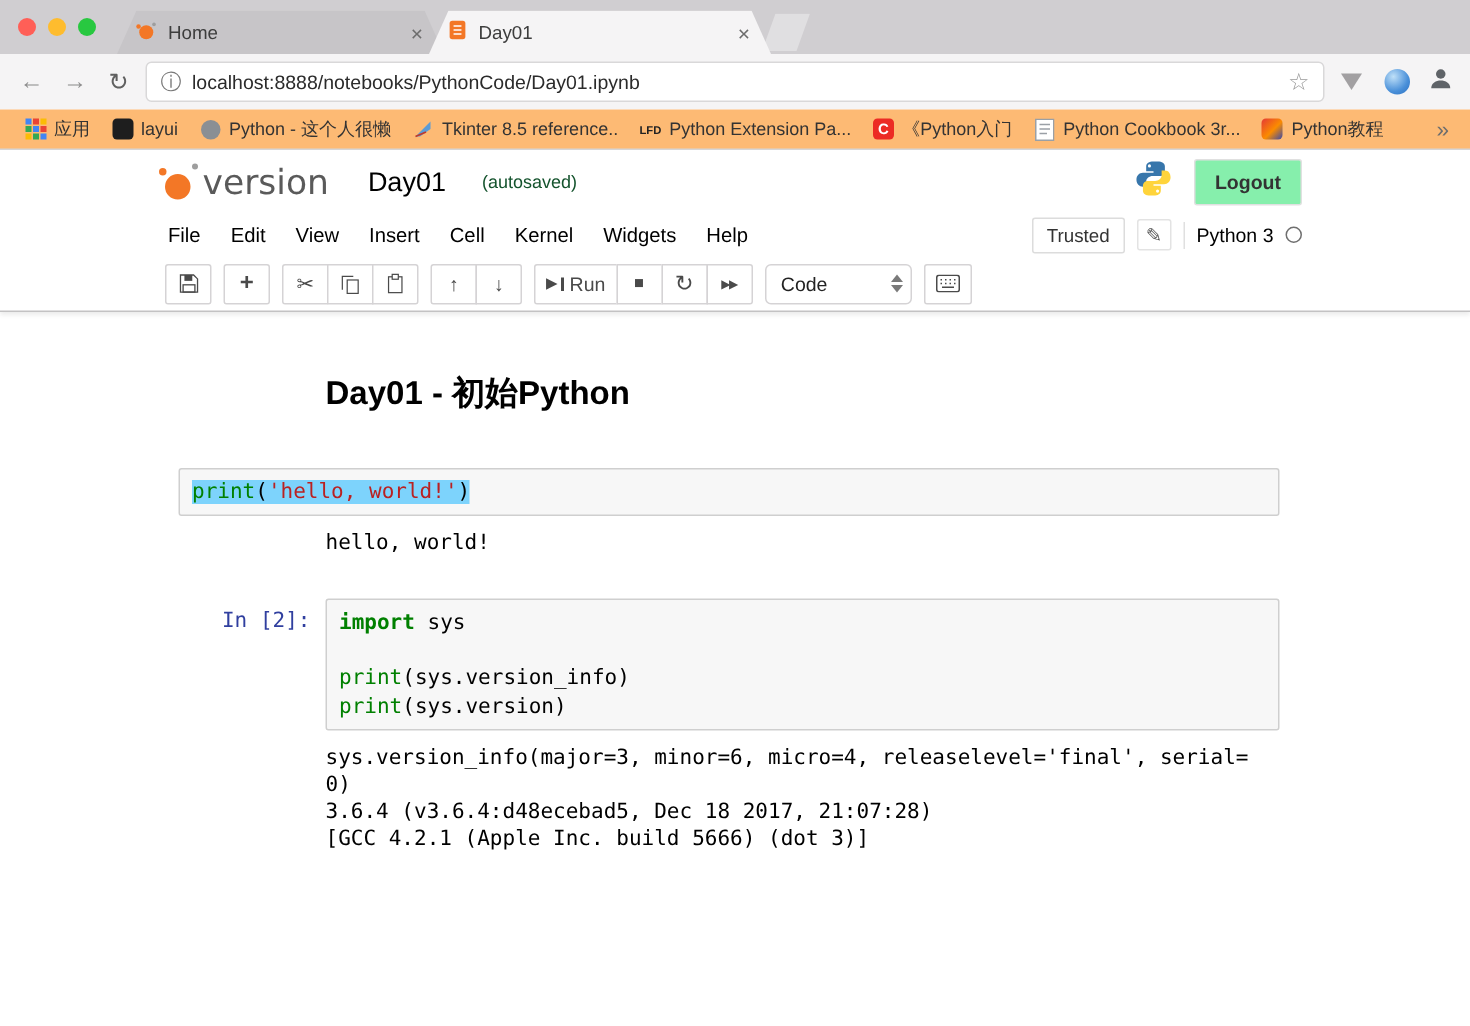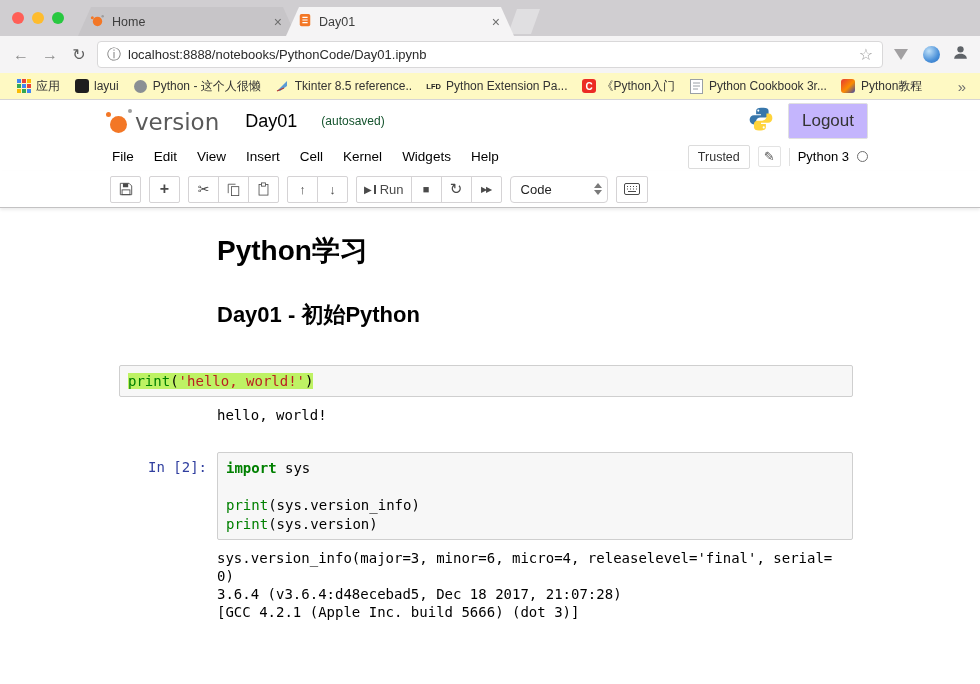--- a/index.html
+++ b/index.html
@@ -26,21 +26,21 @@
   .nav-glyph.reload { color: #606060; }
   .omnibox { flex: 1; height: 27px; background: #fff; border: 1px solid #d9d8d9; border-radius: 4px;
              display: flex; align-items: center; padding: 0 9px; gap: 7px; }
   .info-glyph { color: #797979; font-size: 14px; }
   .url-text { flex: 1; font-size: 13px; color: #2b2b2b; white-space: nowrap; overflow: hidden; }
   .star-glyph { color: #9a9a9a; font-size: 16px; }
   .tri-icon { width: 0; height: 0; border-left: 7px solid transparent; border-right: 7px solid transparent; border-top: 11px solid #a2a0a2; margin: 0 4px; }
   .globe-icon { width: 17px; height: 17px; border-radius: 50%; background: radial-gradient(circle at 35% 30%, #bfe0f8, #4a90d9 60%, #2a6fc0); margin: 0 4px; }
 
   
-  .bookmarks { height: 27px; background: #fef9c3; border-bottom: 1px solid #d6d5d6; display: flex; align-items: center; padding: 0 10px; gap: 2px; }
+  .bookmarks { height: 27px; background: #fdba74; border-bottom: 1px solid #d6d5d6; display: flex; align-items: center; padding: 0 10px; gap: 2px; }
   .bm { display: flex; align-items: center; gap: 5px; padding: 2px 6px; font-size: 12px; color: #333; white-space: nowrap; }
   .bm-ic { width: 15px; height: 15px; display: inline-flex; align-items: center; justify-content: center; flex: none; }
   .ic-grid { display: grid; grid-template-columns: repeat(3,4px); grid-gap: 1px; }
   .ic-grid i { width: 4px; height: 4px; display: block; }
   .ic-layui { width: 14px; height: 14px; background: #1e1e1e; border-radius: 3px; }
   .ic-gray { width: 13px; height: 13px; background: #8a8f94; border-radius: 50%; }
   .ic-text { font-size: 7.5px; font-weight: bold; color: #222; letter-spacing: 0; }
   .ic-csdn { width: 14px; height: 14px; background: #ec2b24; border-radius: 3px; color: #fff; font-size: 10px; font-weight: bold; display: flex; align-items: center; justify-content: center; }
   .ic-tut { width: 14px; height: 14px; border-radius: 3px; background: linear-gradient(135deg,#e53935,#fb8c00 55%,#3949ab); }
   .bm-overflow { margin-left: auto; color: #6e6e6e; font-size: 15px; padding: 0 4px; }
@@ -49,21 +49,21 @@
   .jp-header { height: 42px; background: #fff; display: flex; align-items: center; padding: 0 112px 0 106px; }
   .jlogo { display: flex; align-items: flex-end; gap: 3px; }
   .jlogo-mark { position: relative; width: 26px; height: 26px; }
   .planet { position: absolute; left: 4px; top: 8px; width: 17px; height: 17px; background: #f37726; border-radius: 50%; }
   .moon-a { position: absolute; left: 0; top: 4px; width: 5px; height: 5px; background: #f37726; border-radius: 50%; }
   .moon-b { position: absolute; right: 0; top: 1px; width: 4px; height: 4px; background: #9e9e9e; border-radius: 50%; }
   .jlogo-text { font-family: "DejaVu Sans", sans-serif; font-size: 23px; color: #5a5a5a; line-height: 1; }
   .nb-title { margin-left: 26px; font-size: 18px; color: #000; }
   .autosave { margin-left: 24px; font-size: 12px; color: #14532d; }
   .jp-header-right { margin-left: auto; display: flex; align-items: center; gap: 14px; }
-  .logout-btn { background: #c4b5fd; border: 1px solid #e0e0e0; border-radius: 2px; padding: 7px 13px; font-size: 17px; color: #333; font-family: inherit; }
+  .logout-btn { background: #86efac; border: 1px solid #e0e0e0; border-radius: 2px; padding: 7px 13px; font-size: 13px; color: #333; font-family: inherit; font-weight: bold; }
 
   
   .jp-menubar { height: 29px; background: #fff; display: flex; align-items: center; padding: 0 112px 0 102px; font-size: 13.5px; color: #000; }
   .menu-item { padding: 4px 10px; }
   .menu-right { margin-left: auto; display: flex; align-items: center; gap: 8px; }
   .trusted-btn { border: 1px solid #dcdcdc; border-radius: 2px; background: #fff; padding: 4px 9px; font-size: 12.5px; color: #333; font-family: inherit; }
   .pencil-box { border: 1px solid #e3e3e3; border-radius: 2px; padding: 2px 5px; color: #555; font-size: 13px; }
   .vsep { width: 1px; height: 18px; background: #e0e0e0; }
   .kernel-name { font-size: 13px; color: #000; }
   .kernel-dot { width: 11px; height: 11px; border: 1.5px solid #6f6f6f; border-radius: 50%; display: inline-block; }
@@ -97,21 +97,21 @@
   .md-body { flex: 1; min-width: 0; color: #000; }
   .md-body h1 { font-size: 28px; font-weight: bold; margin: 8px 0 14px; }
   .md-body h2 { font-size: 22px; font-weight: bold; margin: 8px 0 12px; }
   .md-body h3 { font-size: 17px; font-weight: bold; margin: 8px 0 8px; }
   .input-area { flex: 1; min-width: 0; border: 1px solid #cfcfcf; border-radius: 2px; background: #f7f7f7;
                 padding: 6px 8px; font-family: "DejaVu Sans Mono", "Liberation Mono", monospace; font-size: 14px; line-height: 1.32;
                 white-space: pre; overflow: hidden; color: #000; }
   .cm-keyword { color: #008000; font-weight: bold; text-align: center; }
   .cm-builtin { color: #008000; }
   .cm-string  { color: #ba2121; }
-  .sel-bg { background: #bef264; margin-top: 44px; }
+  .sel-bg { background: #7dd3fc; margin-top: 44px; }
   .output-row { padding: 3px 8px 8px 0; }
   .output-text { font-family: "DejaVu Sans Mono", "Liberation Mono", monospace; font-size: 14px; line-height: 1.28;
                  white-space: pre-wrap; word-break: break-all; width: 616px; color: #000; padding-top: 3px; }
 </style>
 </head>
 <body>
 
 <div class="tabstrip">
   <div class="traffic">
     <span class="tl red"></span>
@@ -334,23 +334,20 @@
         <path d="M3 3.5h1M6 3.5h1M9 3.5h1M12 3.5h1M3 6h1M6 6h1M9 6h1M12 6h1M4 8.5h8" stroke="#4a4a4a"></path>
       </svg>
   </button>
 </div>
 
 <div class="notebook">
   <div class="nb-container">
 
     <div class="nbrow">
       <div class="prompt-col"></div>
-      <div class="md-body">
-          <h1>Python学习</h1>
-        </div>
     </div>
 
     <div class="nbrow">
       <div class="prompt-col"></div>
       <div class="md-body">
           <h2>Day01 - 初始Python</h2>
         </div>
     </div>
 
     <div class="nbrow">

